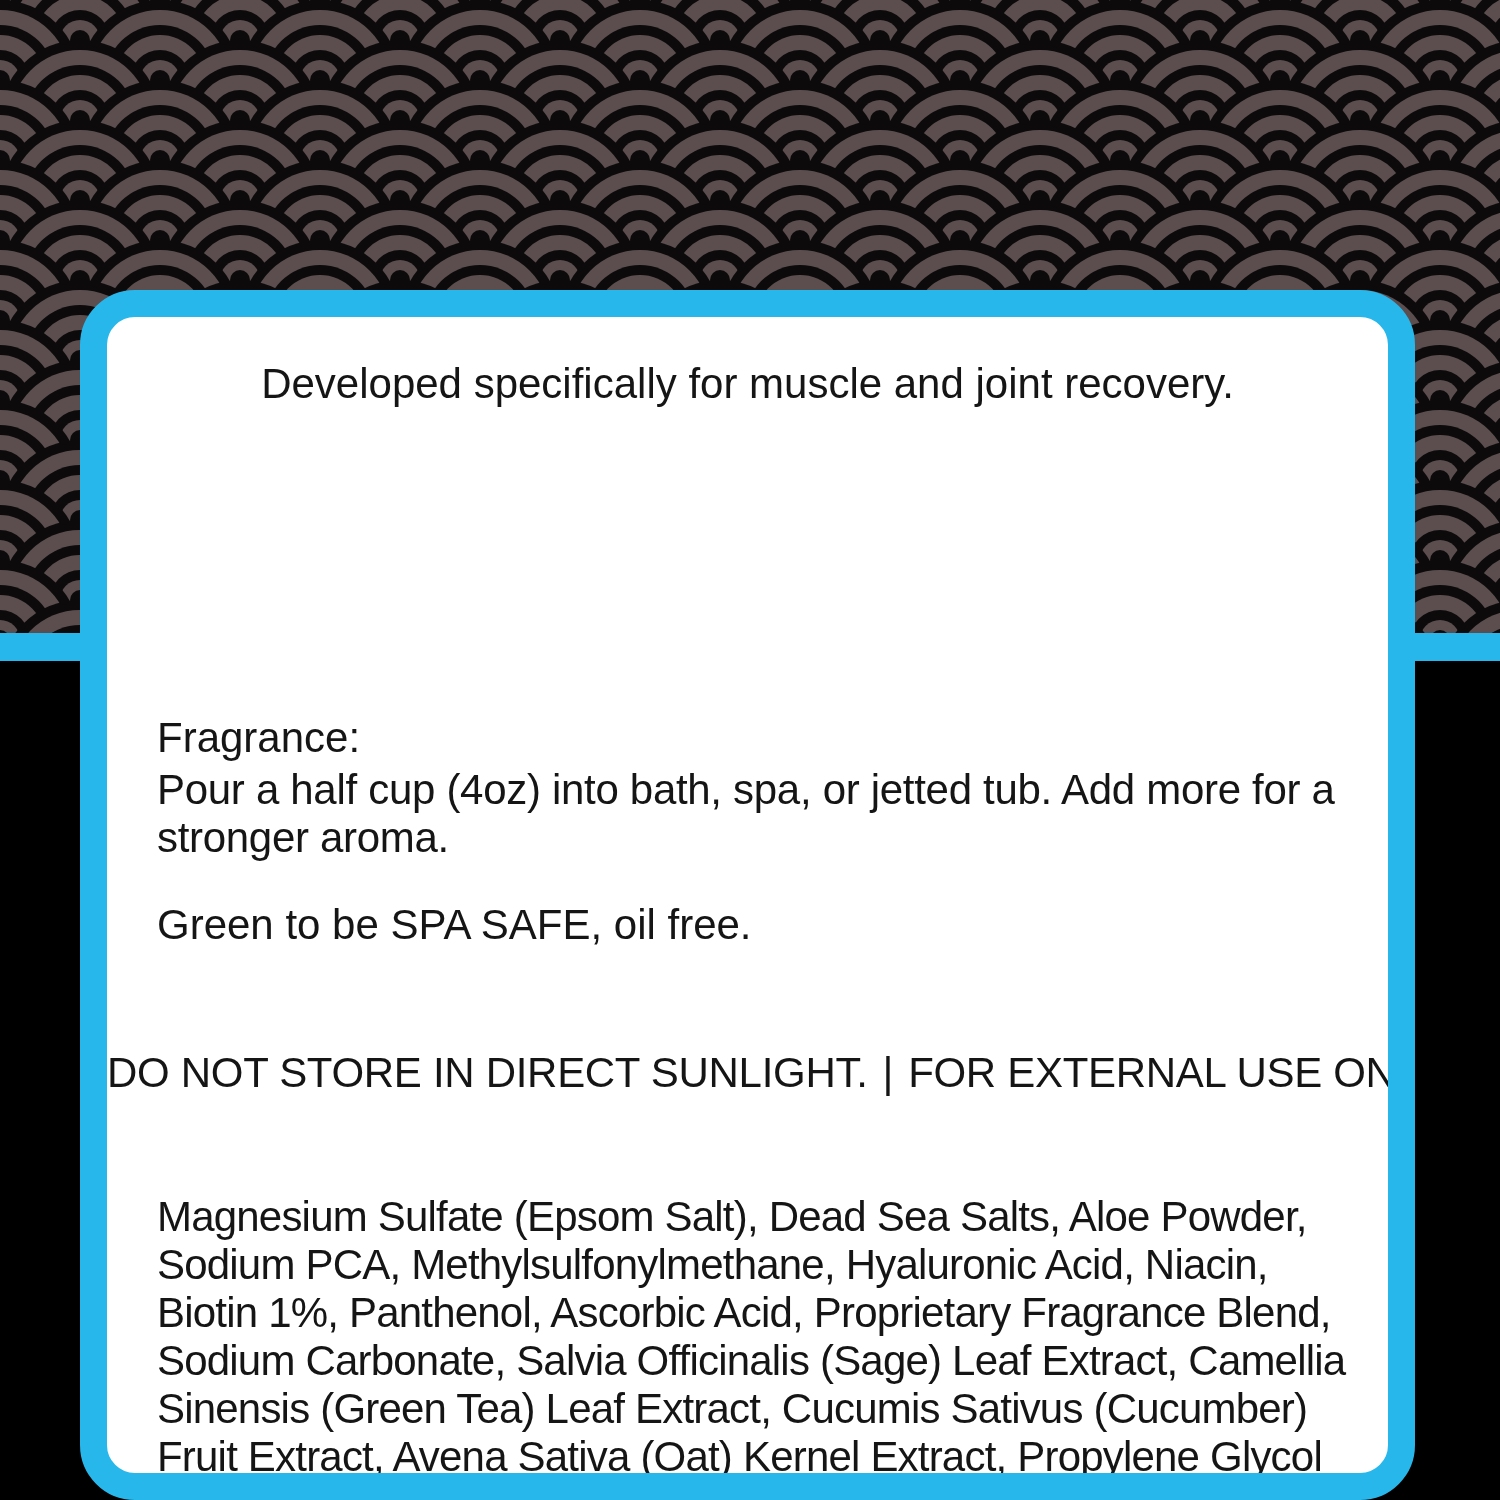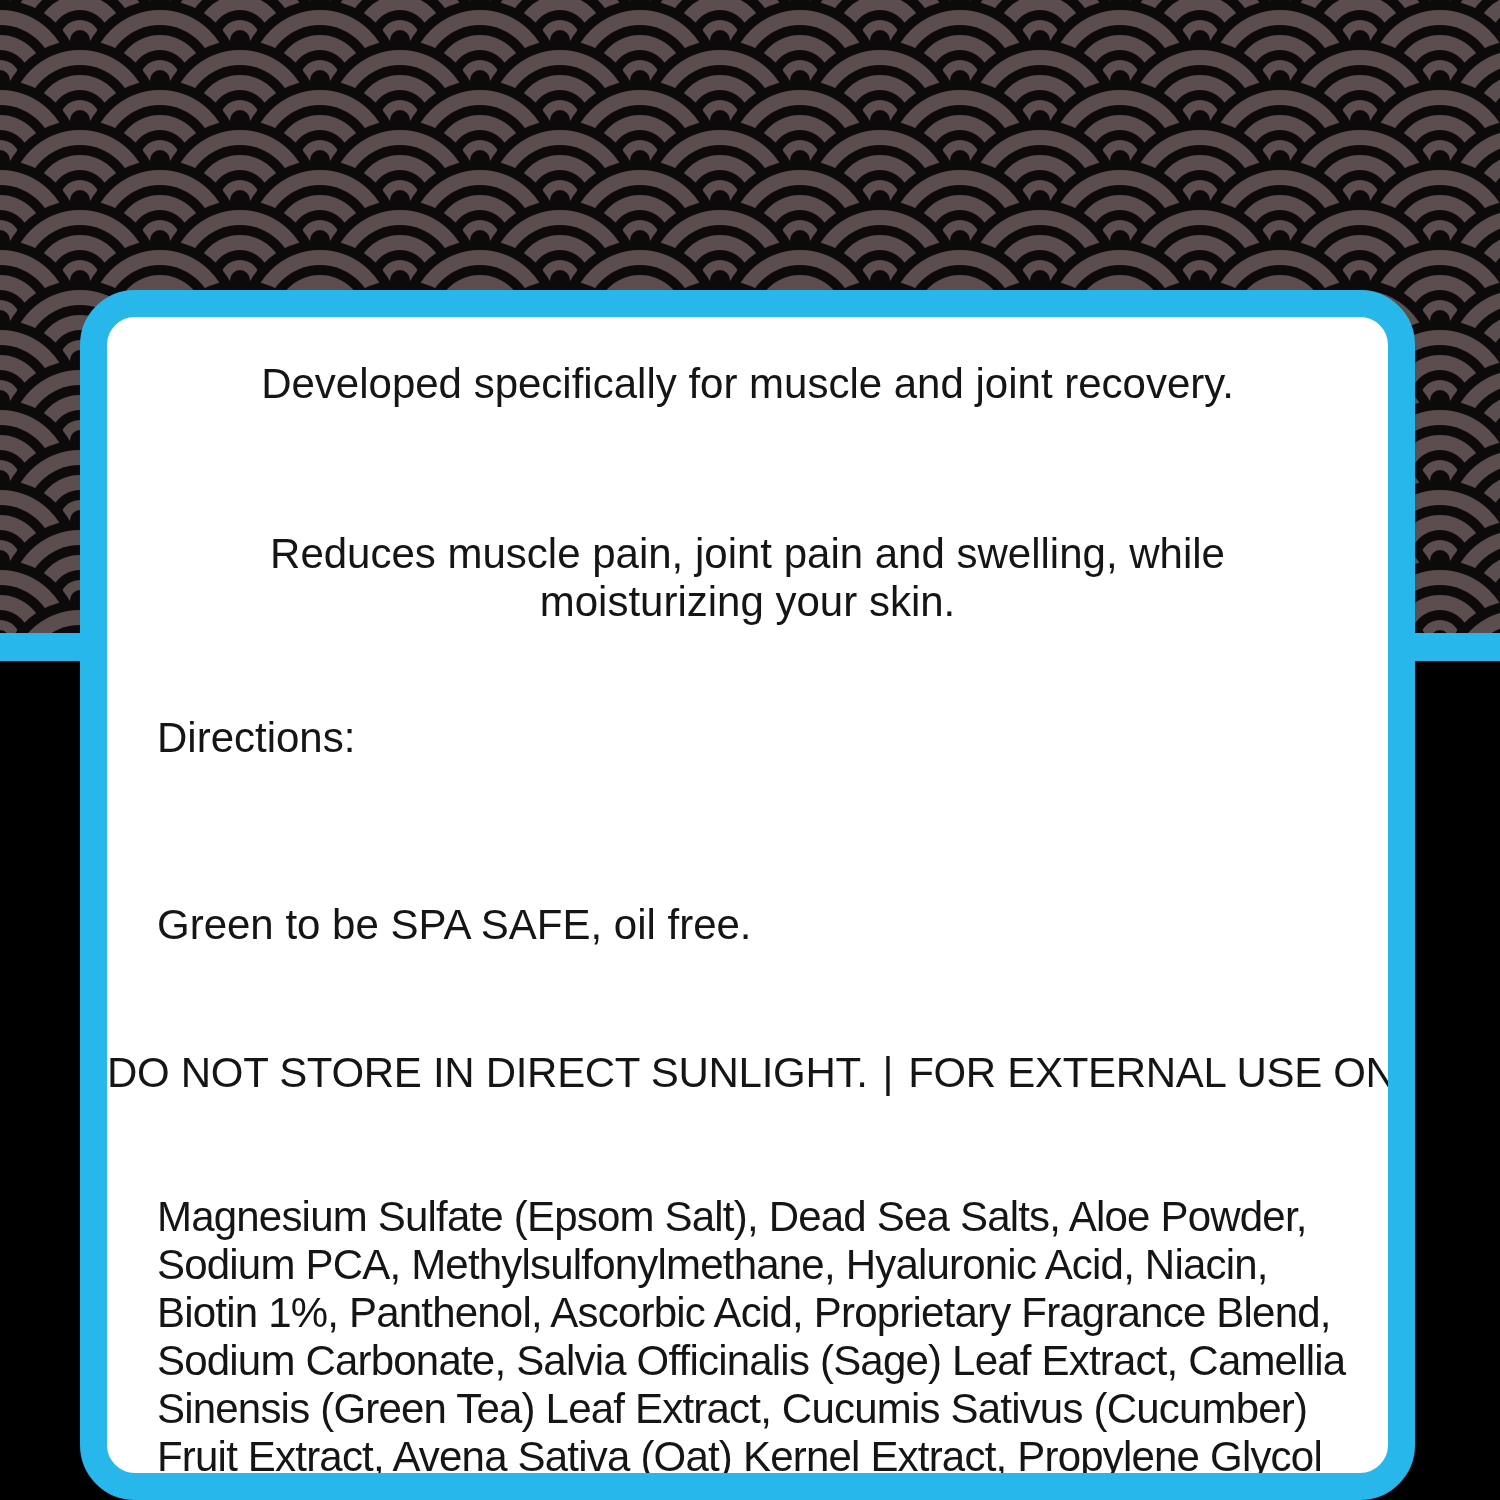--- a/index.html
+++ b/index.html
@@ -87,23 +87,23 @@
       <rect width="1500" height="633" fill="url(#seigaiha)"></rect>
     </svg>
   </div>
 
   <div class="accent-stripe"></div>
 
   <section class="card">
 
     <p class="intro">Developed specifically for muscle and joint recovery.</p>
 
-    <p class="benefits-body">Reduces muscle pain, joint pain and swelling, while moisturizing your skin.</p>
 
-    <h3 class="directions-heading">Directions:</h3>
+    <h3 class="directions-heading">Fragrance:</h3>
+    <p class="directions-body">Pour a half cup (4oz) into bath, spa, or jetted tub. Add more for a stronger aroma.</p>
 
     <p class="spa-note"><span>Green to be </span><strong>SPA SAFE,</strong><span> oil free.</span></p>
 
     <p class="warning"><strong>DO NOT STORE IN DIRECT SUNLIGHT.</strong><span class="sep">|</span><strong>FOR EXTERNAL USE ONLY.</strong></p>
 
     <p class="ingredients-body">Magnesium Sulfate (Epsom Salt), Dead Sea Salts, Aloe Powder, Sodium PCA, Methylsulfonylmethane, Hyaluronic Acid, Niacin, Biotin 1%, Panthenol, Ascorbic Acid, Proprietary Fragrance Blend, Sodium Carbonate, Salvia Officinalis (Sage) Leaf Extract, Camellia Sinensis (Green Tea) Leaf Extract, Cucumis Sativus (Cucumber) Fruit Extract, Avena Sativa (Oat) Kernel Extract, Propylene Glycol</p>
 
   </section>
 </div>
 

